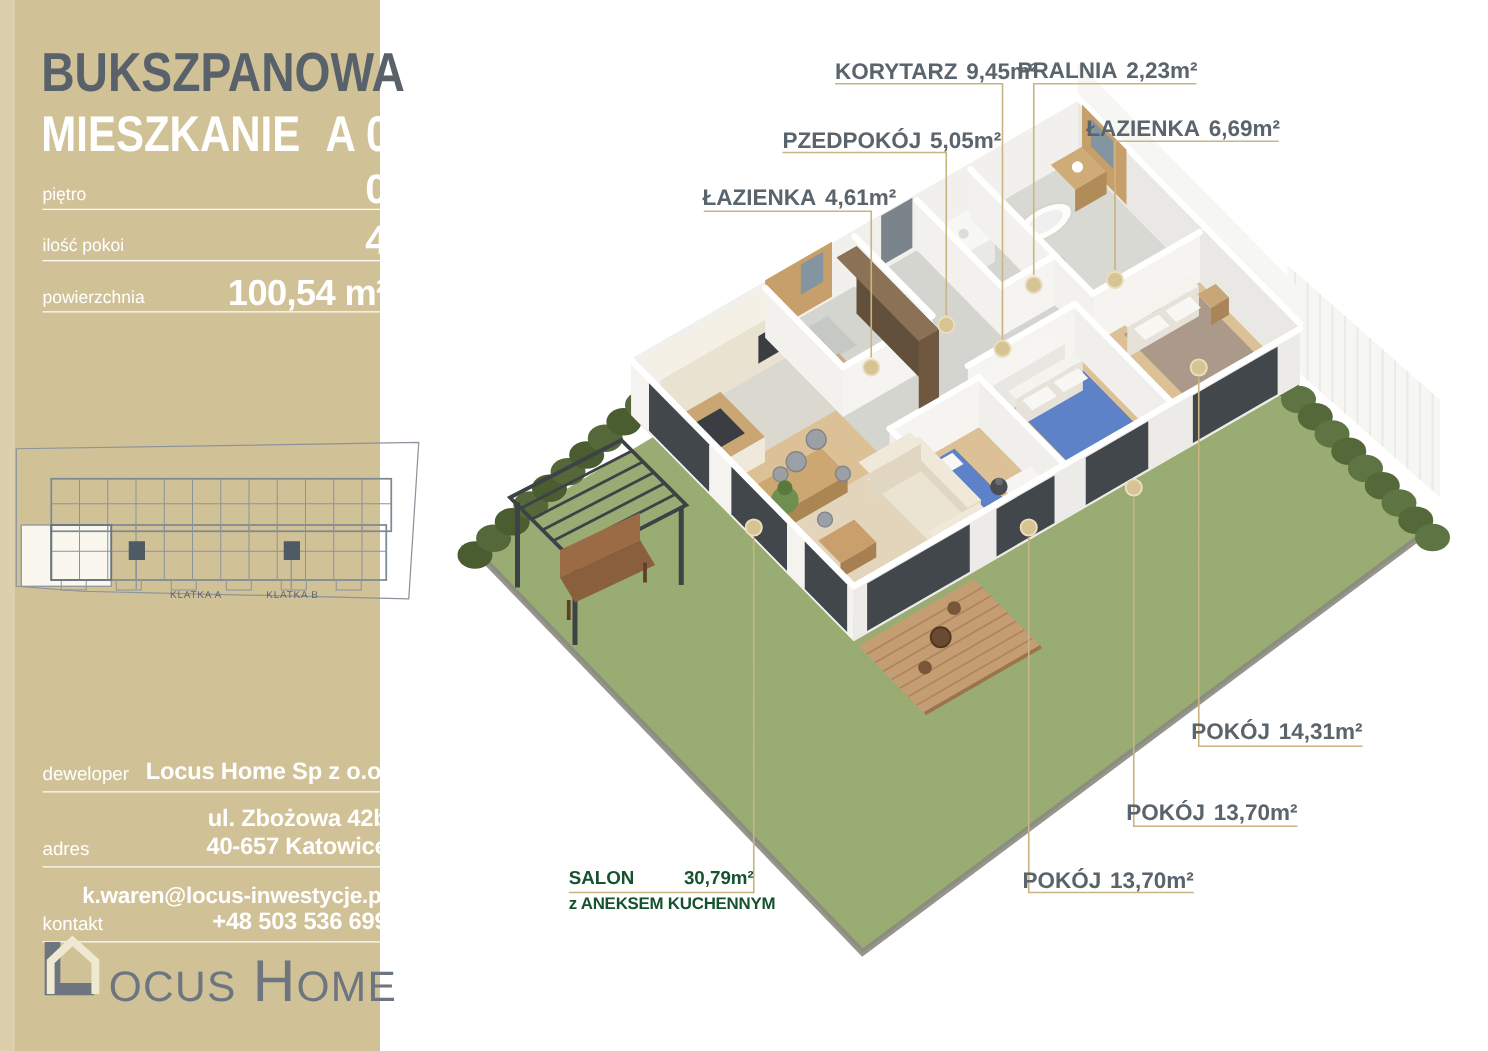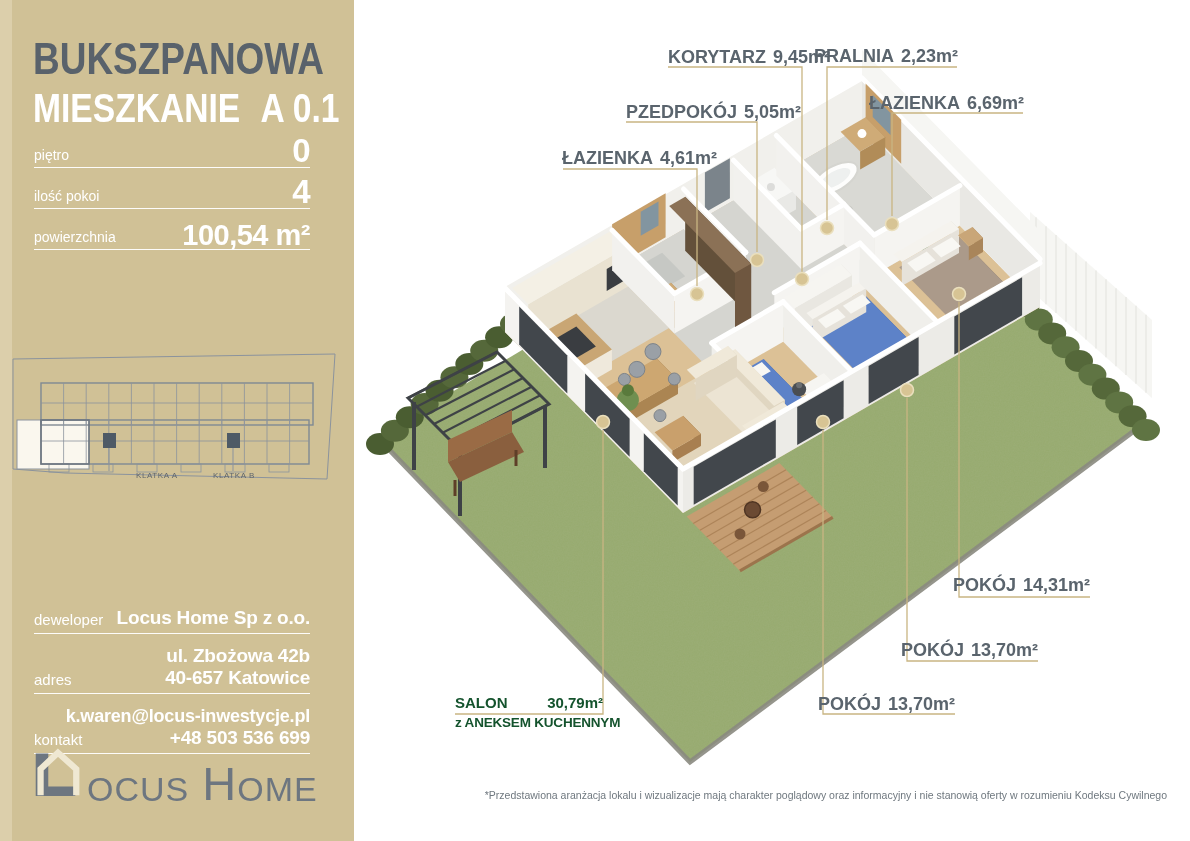--- a/index.html
+++ b/index.html
@@ -1,19 +1,19 @@
 <!DOCTYPE html>
 <html><head>
 <meta charset="utf-8">
 <style>
   html,body{margin:0;padding:0;background:#ffffff;font-family:"Liberation Sans",sans-serif;}
   .page{position:relative;width:1190px;height:841px;overflow:hidden;background:#ffffff;}
 
   
-  .sidebar{position:absolute;left:0;top:0;width:354px;height:841px;background:#d0c196;}
+  .sidebar{position:absolute;left:0;top:0;width:304px;height:841px;background:#d0c196;}
   .sidebar-strip{position:absolute;left:0;top:0;width:12px;height:841px;background:#dccfab;}
   .title-project{position:absolute;left:33px;top:34px;font-size:44px;font-weight:700;color:#59626b;
     letter-spacing:0;transform:scaleX(.84);transform-origin:left top;white-space:nowrap;}
   .title-unit{position:absolute;left:33px;top:86px;display:flex;gap:24px;font-size:40px;font-weight:700;
     color:#ffffff;transform:scaleX(.84);transform-origin:left top;white-space:nowrap;}
   .stats{position:absolute;left:34px;top:127px;width:276px;}
   .stat-row{position:relative;height:40px;border-bottom:1.6px solid rgba(255,255,255,.95);}
   .stat-label{position:absolute;left:0;bottom:4px;font-size:14px;color:#ffffff;}
   .stat-value{position:absolute;right:0;bottom:-3px;font-size:33px;font-weight:700;color:#ffffff;letter-spacing:-.5px;}
   .stat-row.small .stat-value{font-size:29px;}
@@ -422,14 +422,13 @@
     <span>13,70m²</span>
   </div>
   <div class="salon-label" style="left:455px;top:694px">
     <div class="salon-row">
       <span>SALON</span>
       <span>30,79m²</span>
     </div>
     <div class="salon-sub">z ANEKSEM KUCHENNYM</div>
   </div>
 
-  <div class="disclaimer">*Przedstawiona aranżacja lokalu i wizualizacje mają charakter poglądowy oraz informacyjny i nie stanowią oferty w rozumieniu Kodeksu Cywilnego</div>
 </div>
 
 </body></html>

